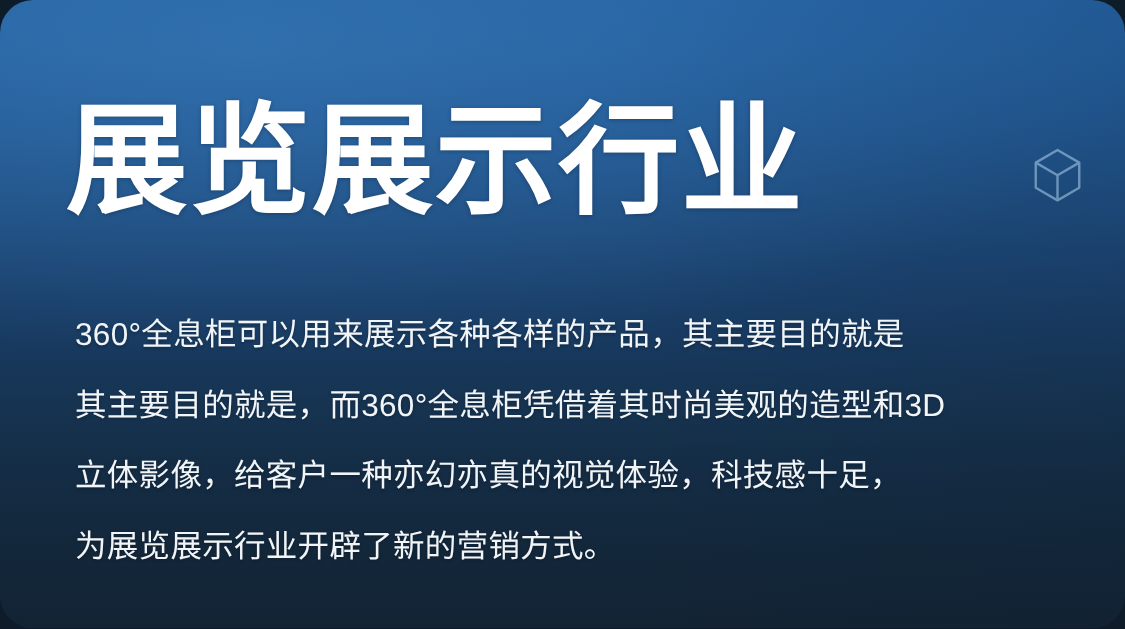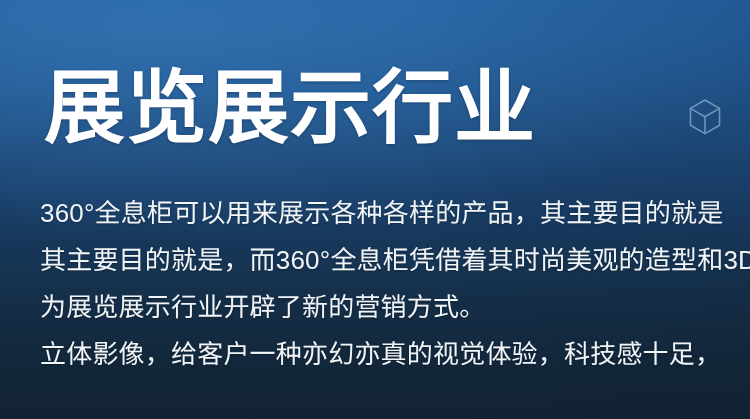--- a/index.html
+++ b/index.html
@@ -23,20 +23,21 @@
         #2360a1 0%,
         #235e9c 9%,
         #215791 20%,
         #1e4d80 32%,
         #1b4370 43%,
         #183a60 54%,
         #163350 65%,
         #142c44 76%,
         #13273a 88%,
         #122334 100%);
+    border-radius: 22px;
   }
 
   
   .banner::after {
     content: "";
     position: absolute;
     inset: 0;
     background: linear-gradient(90deg, rgba(10,22,36,0.00) 0%, rgba(10,22,36,0.00) 55%, rgba(10,22,36,0.10) 100%);
     pointer-events: none;
   }
@@ -72,22 +73,22 @@
     height: 38px;
     opacity: 0.62;
   }
   .cube-icon svg { display: block; width: 100%; height: 100%; }
 
   .body-copy {
     position: absolute;
     left: 36px;
     top: 186px;
     width: 680px;
-    margin: 4px;
-    font-size: 26px;
+    margin: 14px;
+    font-size: 21px;
     line-height: 47px;
     font-weight: 400;
     color: #f2f5f8;
     letter-spacing: 0.2px;
     text-align: justify;
     text-justify: inter-ideograph;
     text-shadow: 0 1px 2px rgba(6,16,28,0.35);
   }
   .body-copy .ln { display: block; white-space: nowrap; }
 </style>
@@ -103,18 +104,18 @@
       <svg viewBox="0 0 34 38" fill="none" aria-hidden="true">
         <path d="M17 2 L31.5 10.4 L31.5 27.2 L17 35.6 L2.5 27.2 L2.5 10.4 Z" stroke="#9ec3e2" stroke-width="1.6" stroke-linejoin="round" fill="none"></path>
         <path d="M2.5 10.4 L17 18.8 L31.5 10.4" stroke="#9ec3e2" stroke-width="1.6" stroke-linejoin="round" fill="none"></path>
         <path d="M17 18.8 L17 35.6" stroke="#9ec3e2" stroke-width="1.6" stroke-linejoin="round" fill="none"></path>
       </svg>
     </div>
 
     <p class="body-copy">
       <span class="ln">360°全息柜可以用来展示各种各样的产品，其主要目的就是</span>
       <span class="ln">其主要目的就是，而360°全息柜凭借着其时尚美观的造型和3D</span>
+      <span class="ln">立体影像，给客户一种亦幻亦真的视觉体验，科技感十足，</span>
       <span class="ln">为展览展示行业开辟了新的营销方式。</span>
-      <span class="ln">立体影像，给客户一种亦幻亦真的视觉体验，科技感十足，</span>
     </p>
 
   </div>
 </div>
 
 </body></html>

